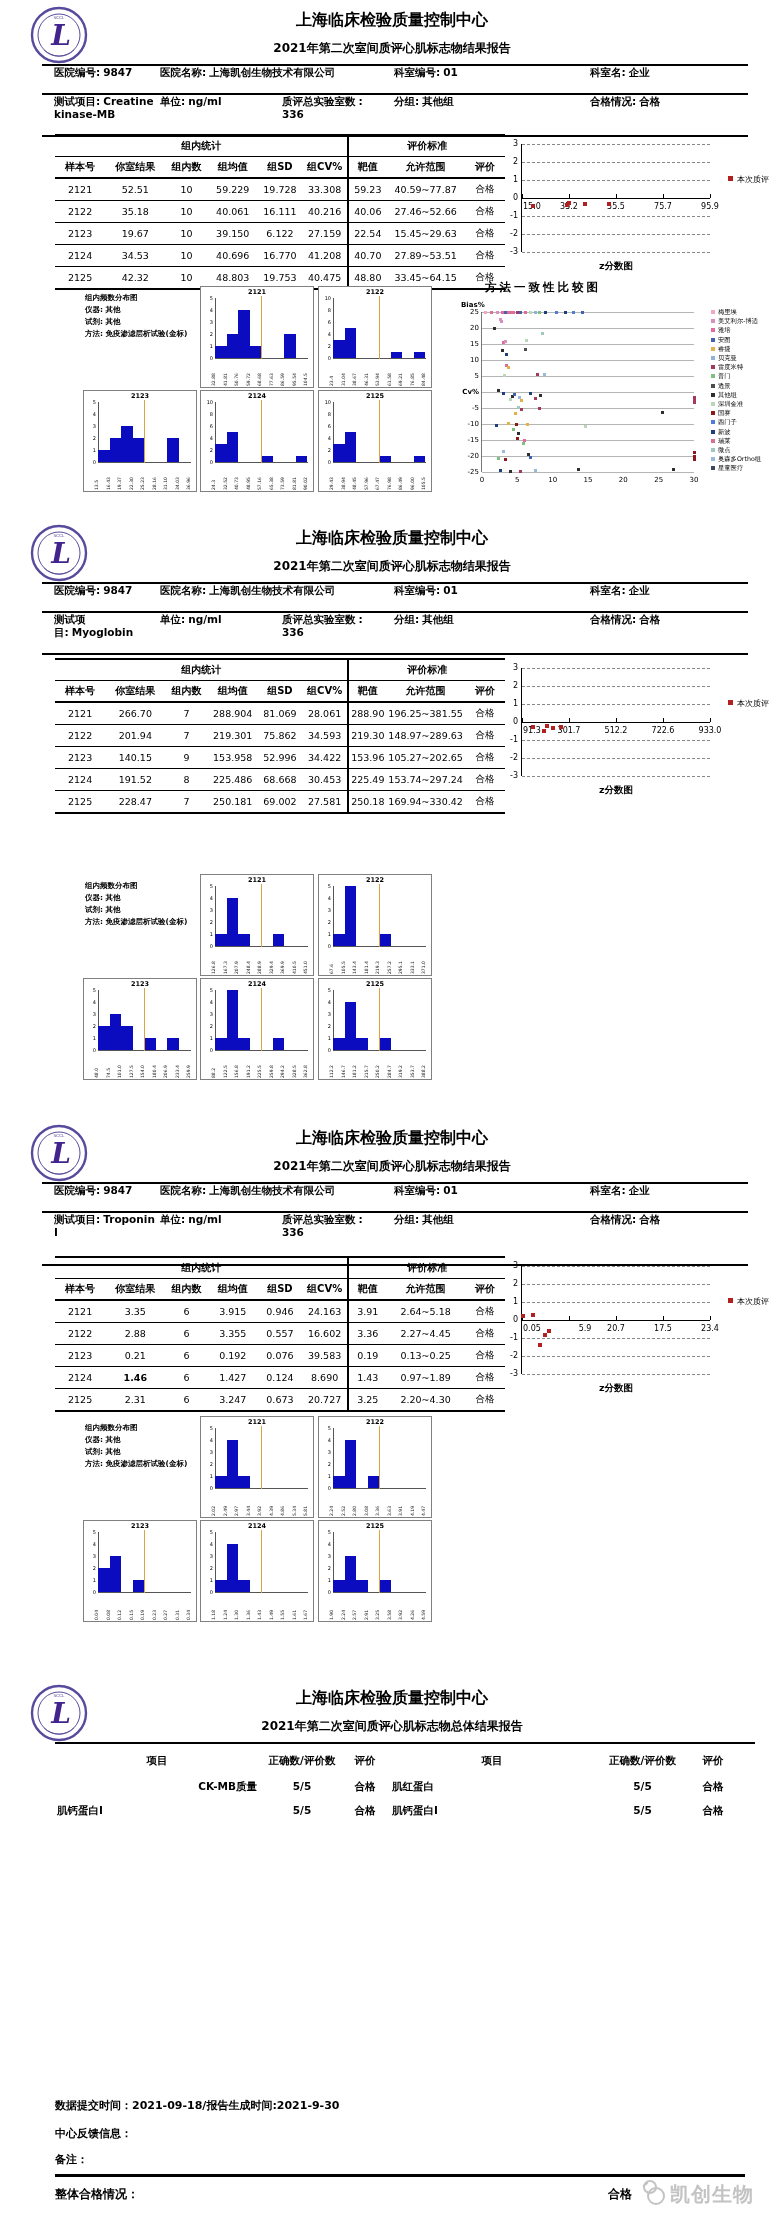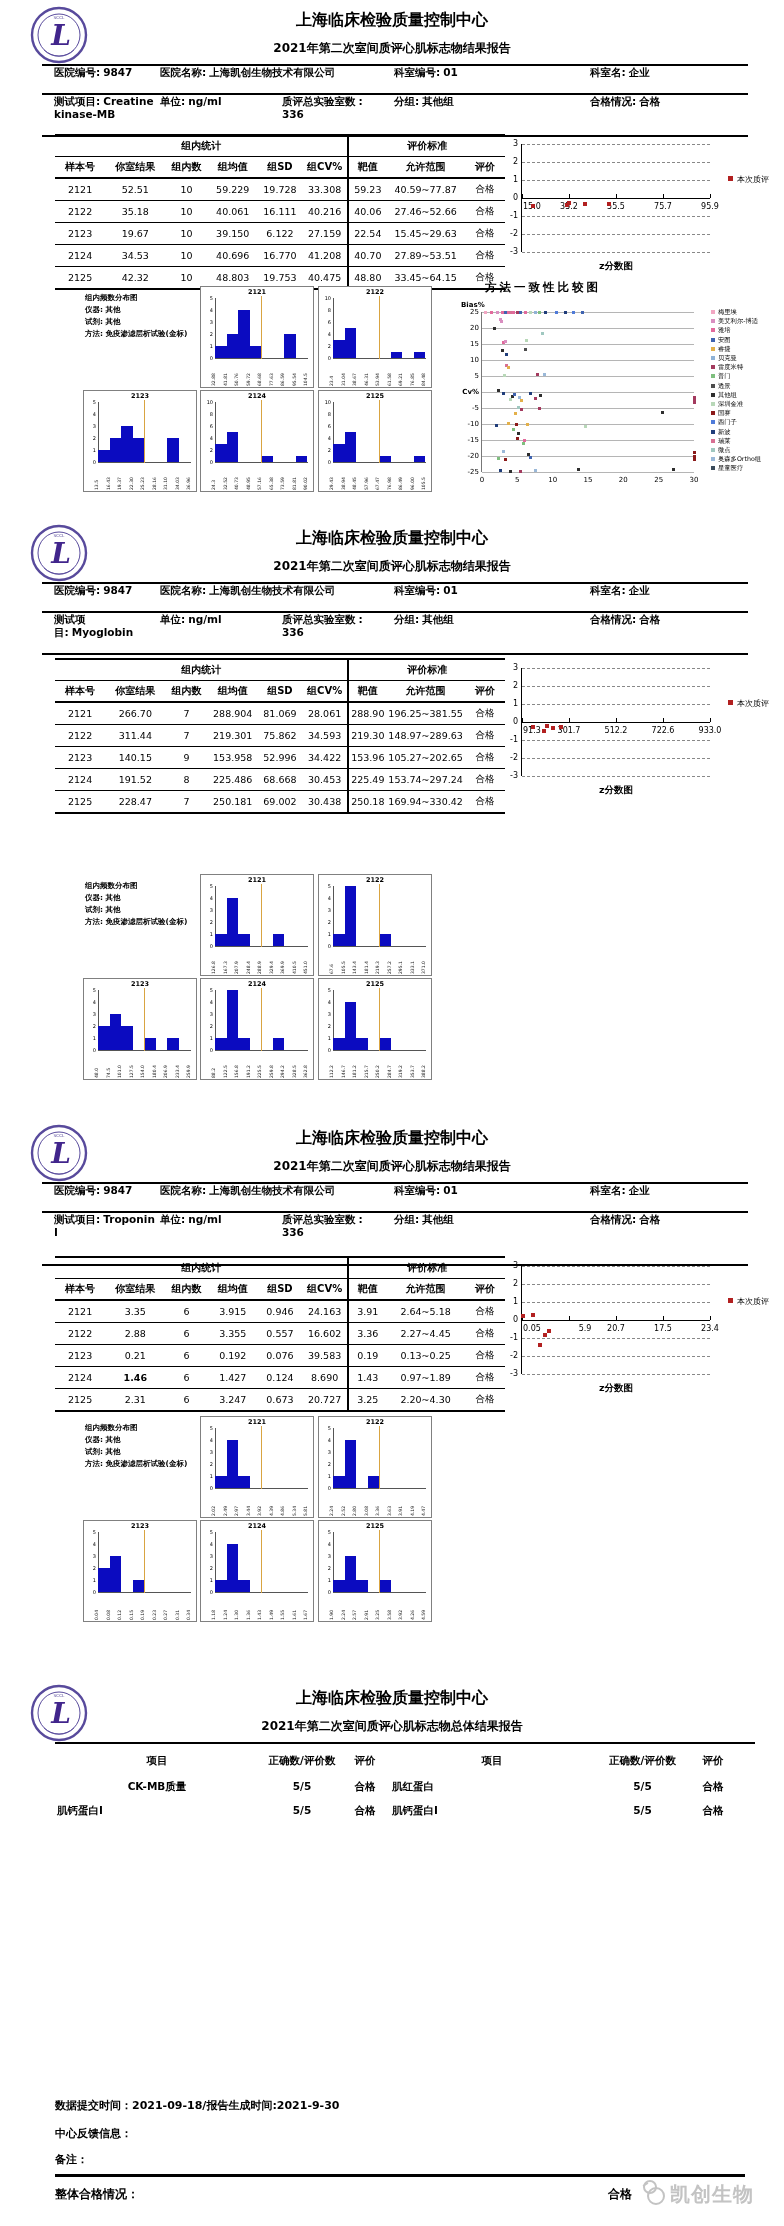--- a/index.html
+++ b/index.html
@@ -539,21 +539,21 @@
             <td style="border-bottom: 1px solid rgb(0, 0, 0);">7</td>
             <td style="border-bottom: 1px solid rgb(0, 0, 0);">288.904</td>
             <td style="border-bottom: 1px solid rgb(0, 0, 0);">81.069</td>
             <td style="border-bottom: 1px solid rgb(0, 0, 0);">28.061</td>
             <td class="dv" style="border-bottom: 1px solid rgb(0, 0, 0);">288.90</td>
             <td style="border-bottom: 1px solid rgb(0, 0, 0);">196.25~381.55</td>
             <td style="border-bottom: 1px solid rgb(0, 0, 0);">合格</td>
           </tr>
           <tr>
             <td style="border-bottom: 1px solid rgb(0, 0, 0);">2122</td>
-            <td style="border-bottom: 1px solid rgb(0, 0, 0);">311.44</td>
+            <td style="border-bottom: 1px solid rgb(0, 0, 0);">201.94</td>
             <td style="border-bottom: 1px solid rgb(0, 0, 0);">7</td>
             <td style="border-bottom: 1px solid rgb(0, 0, 0);">219.301</td>
             <td style="border-bottom: 1px solid rgb(0, 0, 0);">75.862</td>
             <td style="border-bottom: 1px solid rgb(0, 0, 0);">34.593</td>
             <td class="dv" style="border-bottom: 1px solid rgb(0, 0, 0);">219.30</td>
             <td style="border-bottom: 1px solid rgb(0, 0, 0);">148.97~289.63</td>
             <td style="border-bottom: 1px solid rgb(0, 0, 0);">合格</td>
           </tr>
           <tr>
             <td style="border-bottom: 1px solid rgb(0, 0, 0);">2123</td>
@@ -576,21 +576,21 @@
             <td class="dv" style="border-bottom: 1px solid rgb(0, 0, 0);">225.49</td>
             <td style="border-bottom: 1px solid rgb(0, 0, 0);">153.74~297.24</td>
             <td style="border-bottom: 1px solid rgb(0, 0, 0);">合格</td>
           </tr>
           <tr>
             <td style="border-bottom: 2px solid rgb(0, 0, 0);">2125</td>
             <td style="border-bottom: 2px solid rgb(0, 0, 0);">228.47</td>
             <td style="border-bottom: 2px solid rgb(0, 0, 0);">7</td>
             <td style="border-bottom: 2px solid rgb(0, 0, 0);">250.181</td>
             <td style="border-bottom: 2px solid rgb(0, 0, 0);">69.002</td>
-            <td style="border-bottom: 2px solid rgb(0, 0, 0);">30.438</td>
+            <td style="border-bottom: 2px solid rgb(0, 0, 0);">27.581</td>
             <td class="dv" style="border-bottom: 2px solid rgb(0, 0, 0);">250.18</td>
             <td style="border-bottom: 2px solid rgb(0, 0, 0);">169.94~330.42</td>
             <td style="border-bottom: 2px solid rgb(0, 0, 0);">合格</td>
           </tr>
         </tbody>
       </table>
       <div style="position: absolute; left: 500px; top: 140px; width: 284px; height: 145px; font-size: 8px;">
         <div style="position: absolute; left: 22px; top: 10px; width: 188px; height: 0px; border-top: 1px dashed rgb(136, 136, 136);"></div>
         <div style="position: absolute; left: 0px; top: 5px; width: 18px; text-align: right;">3</div>
         <div style="position: absolute; left: 22px; top: 28px; width: 188px; height: 0px; border-top: 1px dashed rgb(136, 136, 136);"></div>
@@ -1043,21 +1043,21 @@
       <div style="position: absolute; left: 55px; top: 64px; width: 700px; height: 0px; border-top: 2px solid rgb(0, 0, 0);"></div>
       <div style="position: absolute; left: 0px; top: 76px; width: 784px; font-size: 10.5px; font-weight: bold;">
         <div style="position: absolute; left: 57px; top: 0px; width: 200px; text-align: center;">项目</div>
         <div style="position: absolute; left: 262px; top: 0px; width: 80px; text-align: center;">正确数/评价数</div>
         <div style="position: absolute; left: 340px; top: 0px; width: 50px; text-align: center;">评价</div>
         <div style="position: absolute; left: 392px; top: 0px; width: 200px; text-align: center;">项目</div>
         <div style="position: absolute; left: 600px; top: 0px; width: 85px; text-align: center;">正确数/评价数</div>
         <div style="position: absolute; left: 688px; top: 0px; width: 50px; text-align: center;">评价</div>
       </div>
       <div style="position: absolute; left: 0px; top: 102px; width: 784px; font-size: 10.5px; font-weight: bold;">
-        <div style="position: absolute; left: 57px; top: 0px; width: 200px; text-align: center;">CK-MB质量</div>
+        <div style="position: absolute; left: 57px; top: 0px; width: 200px; text-align: right;">CK-MB质量</div>
         <div style="position: absolute; left: 262px; top: 0px; width: 80px; text-align: center;">5/5</div>
         <div style="position: absolute; left: 340px; top: 0px; width: 50px; text-align: center;">合格</div>
         <div style="position: absolute; left: 392px; top: 0px; width: 200px; text-align: left;">肌红蛋白</div>
         <div style="position: absolute; left: 600px; top: 0px; width: 85px; text-align: center;">5/5</div>
         <div style="position: absolute; left: 688px; top: 0px; width: 50px; text-align: center;">合格</div>
       </div>
       <div style="position: absolute; left: 0px; top: 126px; width: 784px; font-size: 10.5px; font-weight: bold;">
         <div style="position: absolute; left: 57px; top: 0px; width: 200px; text-align: left;">肌钙蛋白I</div>
         <div style="position: absolute; left: 262px; top: 0px; width: 80px; text-align: center;">5/5</div>
         <div style="position: absolute; left: 340px; top: 0px; width: 50px; text-align: center;">合格</div>

